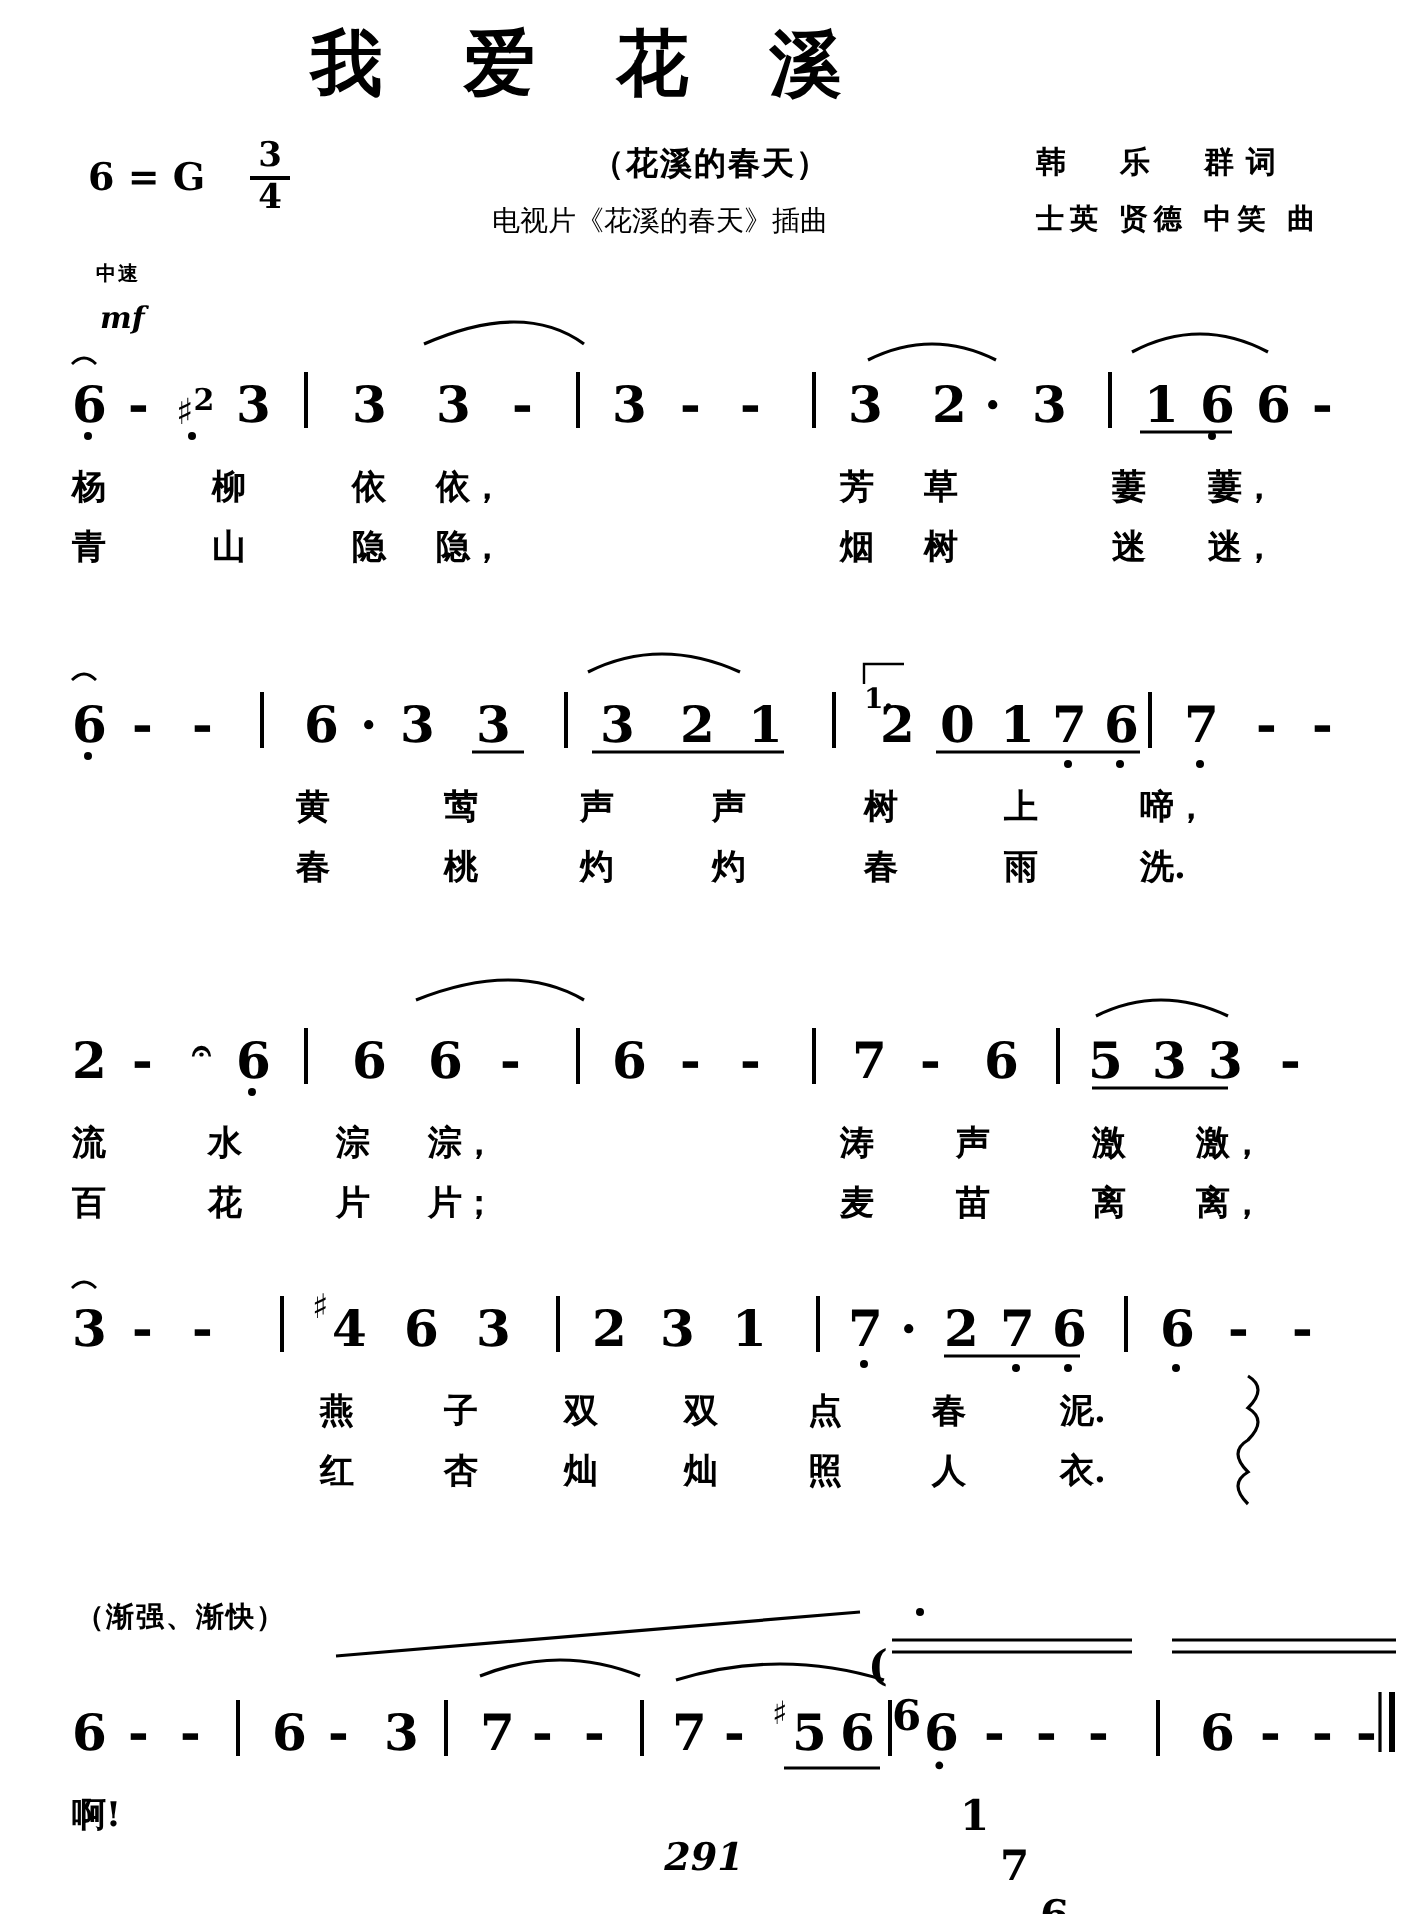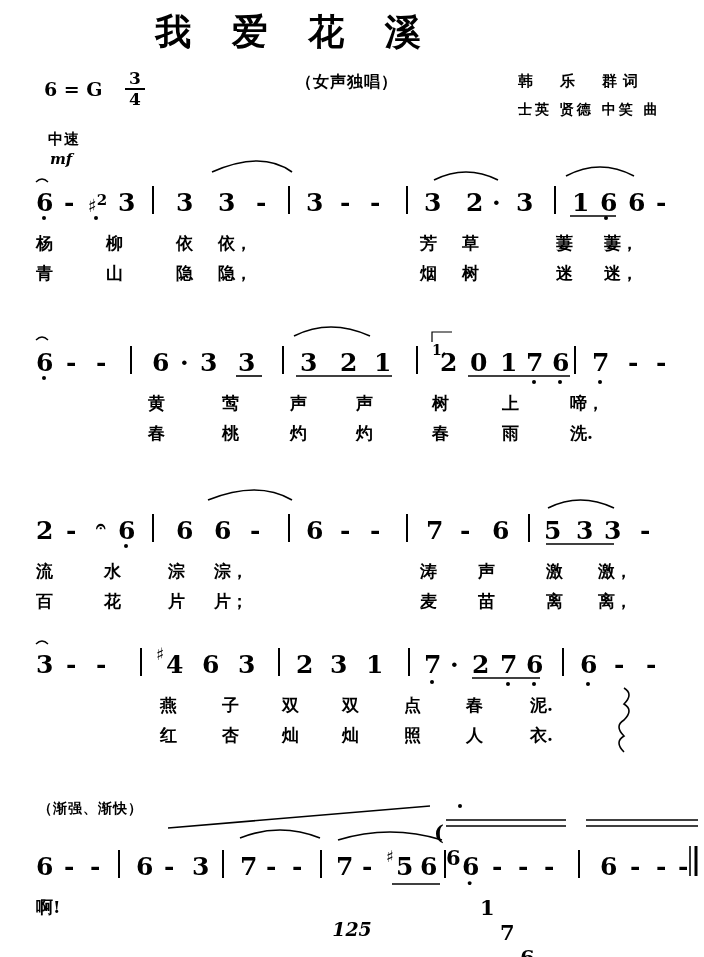--- a/index.html
+++ b/index.html
@@ -90,21 +90,21 @@
   }
   .meter .den {
     border-top: 0px solid #000;
   }
   
   .tempo {
     position: absolute;
     top: 130px;
     left: 48px;
     font-family: "DejaVu Serif", "Liberation Serif", serif;
-    font-size: 15px;
+    font-size: 10px;
     font-weight: bold;
     letter-spacing: 1px;
   }
   .dyn {
     position: absolute;
     top: 150px;
     left: 50px;
     font-family: "DejaVu Serif", "Liberation Serif", serif;
     font-style: italic;
     font-weight: bold;
@@ -185,21 +185,22 @@
     white-space: pre;
   }
 </style>
 </head>
 <body>
 
 <div class="page">
 
   <div class="title">我 爱 花 溪</div>
 
-  <div class="hdr-voice">（女声独唱）</div>
+  <div class="hdr-voice">（花溪的春天）</div>
+  <div class="hdr-sub">电视片《花溪的春天》插曲</div>
   <div class="hdr-lyric">韩　乐　群词</div>
   <div class="hdr-music">士英 贤德 中笑 曲</div>
 
   <div class="keysig">6 = G</div>
   <div class="meter">
     <div>3</div>
     <div style="width:20px;height:2px;background:#000;margin:1px auto;"></div>
     <div class="den">4</div>
   </div>
 
@@ -427,21 +428,21 @@
     <span class="bar" style="left:118px;top:-2px;"></span>
     <span class="bar" style="left:222px;top:-2px;"></span>
     <span class="bar" style="left:320px;top:-2px;"></span>
     <span class="bar" style="left:444px;top:-2px;"></span>
     <span class="bar" style="left:578px;top:-2px;"></span>
   </div>
   <div class="lyr" style="top:896px;">
     <span style="left:36px;">啊!</span>
   </div>
 
-  <div class="pgnum">125</div>
+  <div class="pgnum">291</div>
 
   <svg class="ink" viewBox="0 0 704 957">
     <g stroke="#000" fill="none" stroke-width="1.6">
 
       <path d="M212 172 Q262 150 292 172"></path>
       <path d="M36 182 Q42 176 48 182" stroke-width="1.4"></path>
       <path d="M434 180 Q466 164 498 180"></path>
       <path d="M566 176 Q600 158 634 176"></path>
       <path d="M586 172 Q612 162 640 172" stroke-width="0"></path>
 

